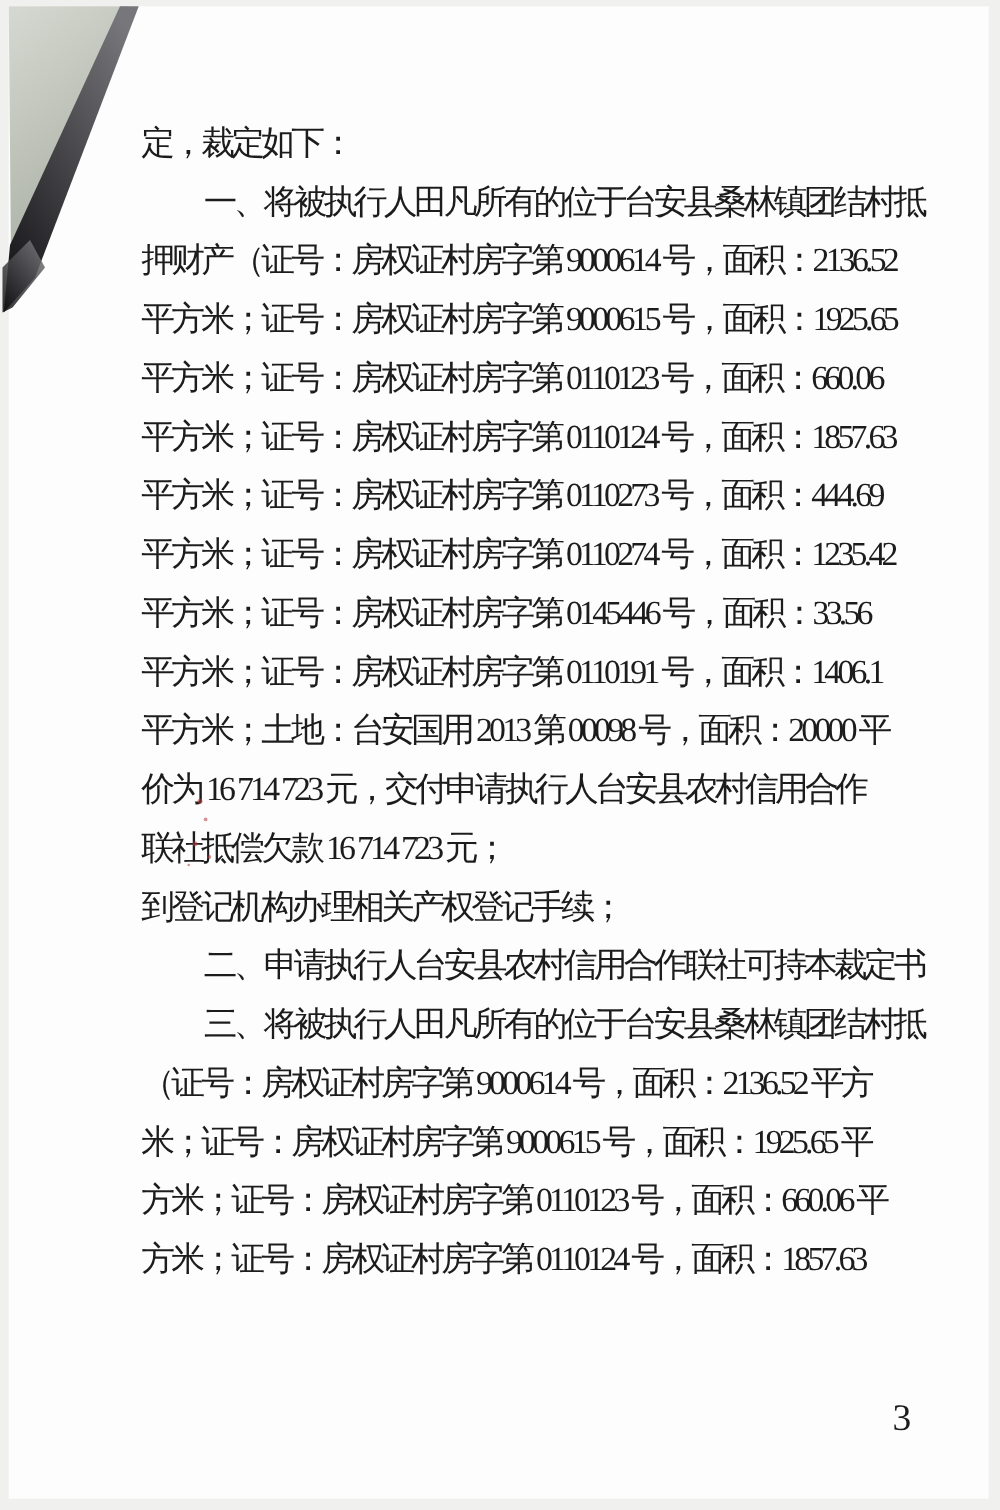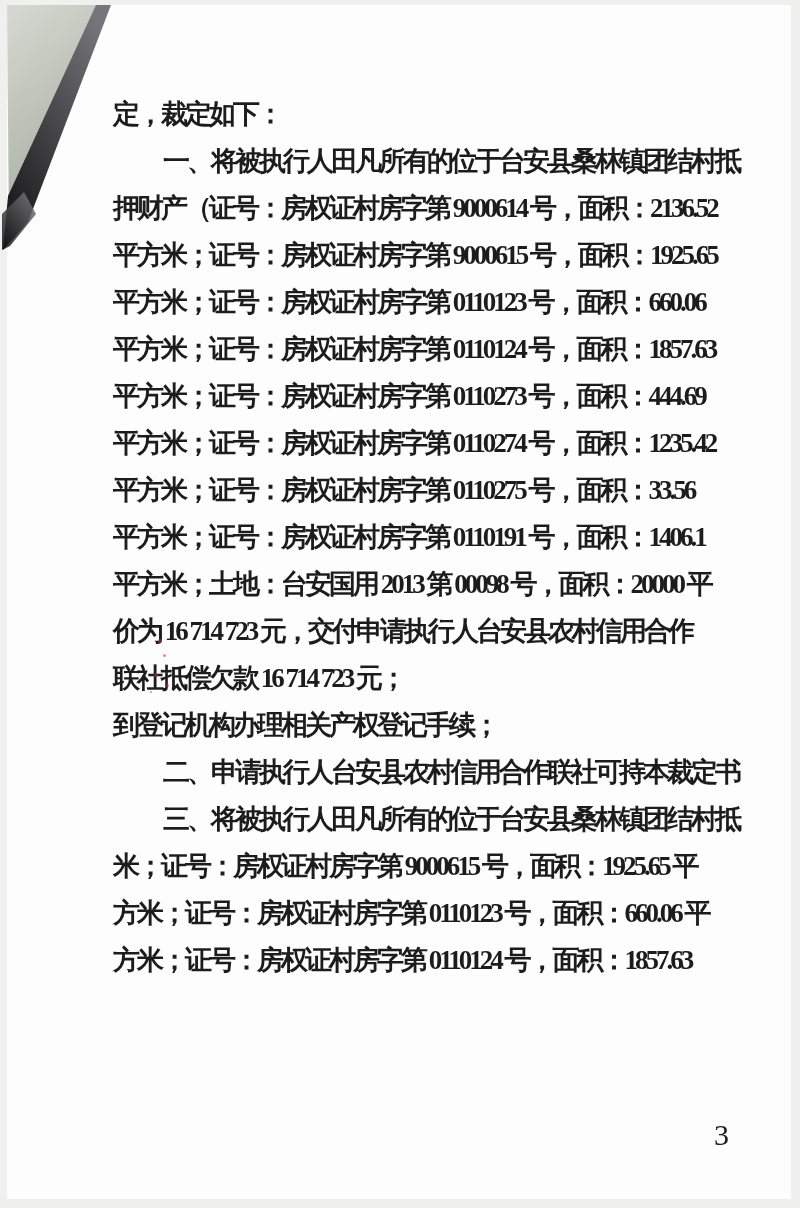--- a/index.html
+++ b/index.html
@@ -28,21 +28,21 @@
     z-index:0;
   }
   .corner-svg{
     position:absolute;left:0;top:0;z-index:1;
   }
   .textblock{
     position:absolute;left:113px;top:91px;z-index:2;
     color:var(--ink);
     font-size:27px;
     letter-spacing:-3px;
-    font-weight:700;
+    font-weight:400;
   }
   .line{
     height:47px;line-height:47px;white-space:nowrap;
   }
   .line.indent{padding-left:50px;}
   .pagenum{
     position:absolute;left:714px;top:1117px;z-index:2;
     color:var(--ink);font-size:30px;line-height:36px;
     letter-spacing:0;
   }
@@ -84,28 +84,29 @@
 
   <div class="textblock">
       <div class="line">定，裁定如下：</div>
       <div class="line indent">一、将被执行人田凡所有的位于台安县桑林镇团结村抵</div>
       <div class="line">押财产（证号：房权证村房字第 9000614 号，面积：2136.52</div>
       <div class="line">平方米；证号：房权证村房字第 9000615 号，面积：1925.65</div>
       <div class="line">平方米；证号：房权证村房字第 0110123 号，面积：660.06</div>
       <div class="line">平方米；证号：房权证村房字第 0110124 号，面积：1857.63</div>
       <div class="line">平方米；证号：房权证村房字第 0110273 号，面积：444.69</div>
       <div class="line">平方米；证号：房权证村房字第 0110274 号，面积：1235.42</div>
-      <div class="line">平方米；证号：房权证村房字第 0110275 号，面积：33.56</div>
+      <div class="line">平方米；证号：房权证村房字第 0145446 号，面积：33.56</div>
       <div class="line">平方米；证号：房权证村房字第 0110191 号，面积：1406.1</div>
       <div class="line">平方米；土地：台安国用 2013 第 00098 号，面积：20000 平</div>
       <div class="line">价为 16 714 723 元，交付申请执行人台安县农村信用合作</div>
       <div class="line">联社抵偿欠款 16 714 723 元；</div>
       <div class="line">到登记机构办理相关产权登记手续；</div>
       <div class="line indent">二、申请执行人台安县农村信用合作联社可持本裁定书</div>
       <div class="line indent">三、将被执行人田凡所有的位于台安县桑林镇团结村抵</div>
+      <div class="line">（证号：房权证村房字第 9000614 号，面积：2136.52 平方</div>
       <div class="line">米；证号：房权证村房字第 9000615 号，面积：1925.65 平</div>
       <div class="line">方米；证号：房权证村房字第 0110123 号，面积：660.06 平</div>
       <div class="line">方米；证号：房权证村房字第 0110124 号，面积：1857.63</div>
     </div>
 
   <div class="pagenum">3</div>
 
 </div>
 
 </body></html>

